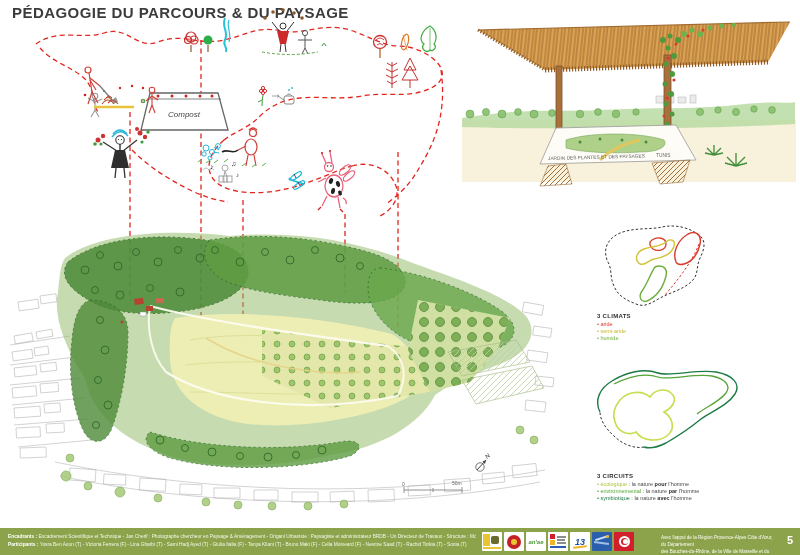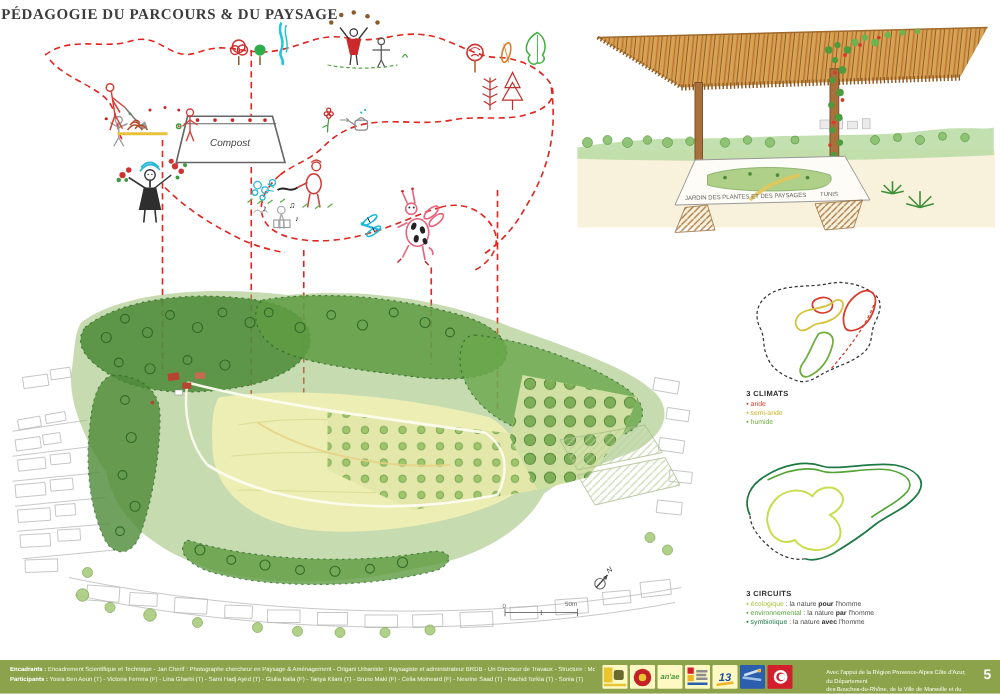--- a/index.html
+++ b/index.html
@@ -3,23 +3,22 @@
 <meta charset="utf-8">
 <style>
   html,body{margin:0;padding:0;}
   body{
     width:800px;height:555px;position:relative;background:#ffffff;
     font-family:"Liberation Sans","DejaVu Sans",sans-serif;overflow:hidden;
   }
   .abs{position:absolute;}
   
   .board-title{
-    left:1px;top:4px;font-size:12px;font-weight:bold;color:#3c3c3c;
+    left:12px;top:4px;font-size:15px;font-weight:bold;color:#3c3c3c;
     letter-spacing:.45px;
-    font-family:Liberation Serif, serif;
   }
   
   #art{left:0;top:0;}
   
   .legend{font-size:5.5px;line-height:7px;color:#4a4a4a;}
   .legend .lg-title{font-size:6px;font-weight:bold;color:#2e2e2e;letter-spacing:.3px;margin-bottom:1px;}
   .legend-climats{left:597px;top:313px;width:120px;}
   .legend-circuits{left:597px;top:473px;width:170px;}
   .c-aride{color:#d93a2b;}
   .c-semiaride{color:#c9b52f;}
@@ -27,21 +26,21 @@
   .kw0{color:#aec23c;}
   .kw1{color:#55a437;}
   .kw2{color:#1e7a45;}
   .lg-line b{color:#2e2e2e;}
   
   .footer{left:0;top:528px;width:800px;height:27px;background:#8ca34c;}
   .credits{position:absolute;left:8px;top:5px;width:468px;color:#f4f7e8;font-size:4.8px;
     line-height:8px;white-space:nowrap;overflow:hidden;}
   .credits b{color:#ffffff;}
   .logos{position:absolute;left:482px;top:4px;display:flex;gap:2px;}
-  .logo{width:20px;height:19px;background:#fef9c3;border-radius:1px;position:relative;overflow:hidden;flex:0 0 auto;}
+  .logo{width:20px;height:19px;background:#ffffff;border-radius:1px;position:relative;overflow:hidden;flex:0 0 auto;}
   .logo-muni .y1{position:absolute;left:1px;top:2px;width:7px;height:12px;background:#e8c531;}
   .logo-muni .d1{position:absolute;left:9px;top:4px;width:8px;height:8px;background:#6a6a2e;border-radius:2px;}
   .logo-muni .y2{position:absolute;left:1px;top:15px;width:18px;height:2px;background:#e8c531;}
   .logo-crest{display:flex;align-items:center;justify-content:center;}
   .logo-crest .ring{width:14px;height:14px;border-radius:50%;background:#c42127;display:flex;align-items:center;justify-content:center;}
   .logo-crest .core{width:6px;height:6px;border-radius:50%;background:#e8c531;}
   .logo-anae{display:flex;align-items:center;justify-content:center;font-size:6px;font-weight:bold;font-style:italic;color:#4e9a3c;}
   .logo-region .rs{position:absolute;left:2px;top:2px;width:5px;height:5px;background:#d21f2c;}
   .logo-region .ys{position:absolute;left:2px;top:8px;width:5px;height:5px;background:#f0b426;}
   .logo-region .t1,.logo-region .t2,.logo-region .t3{position:absolute;left:9px;height:1.5px;background:#8d8d8d;}

